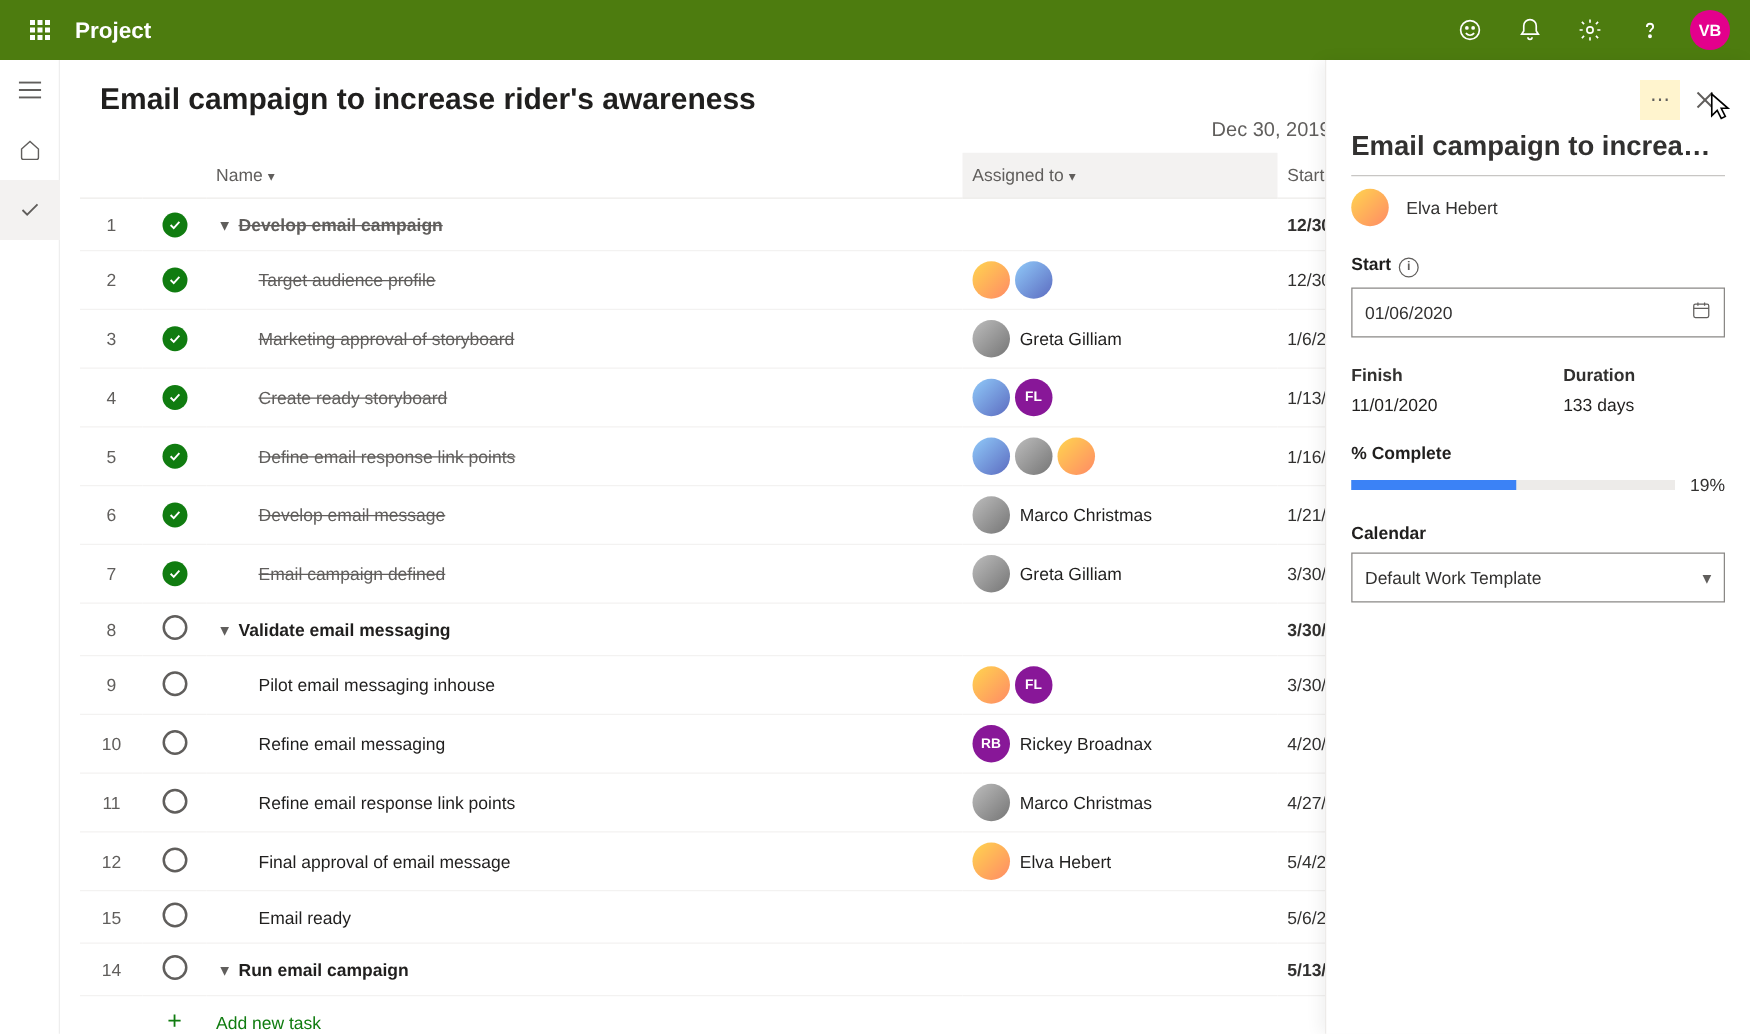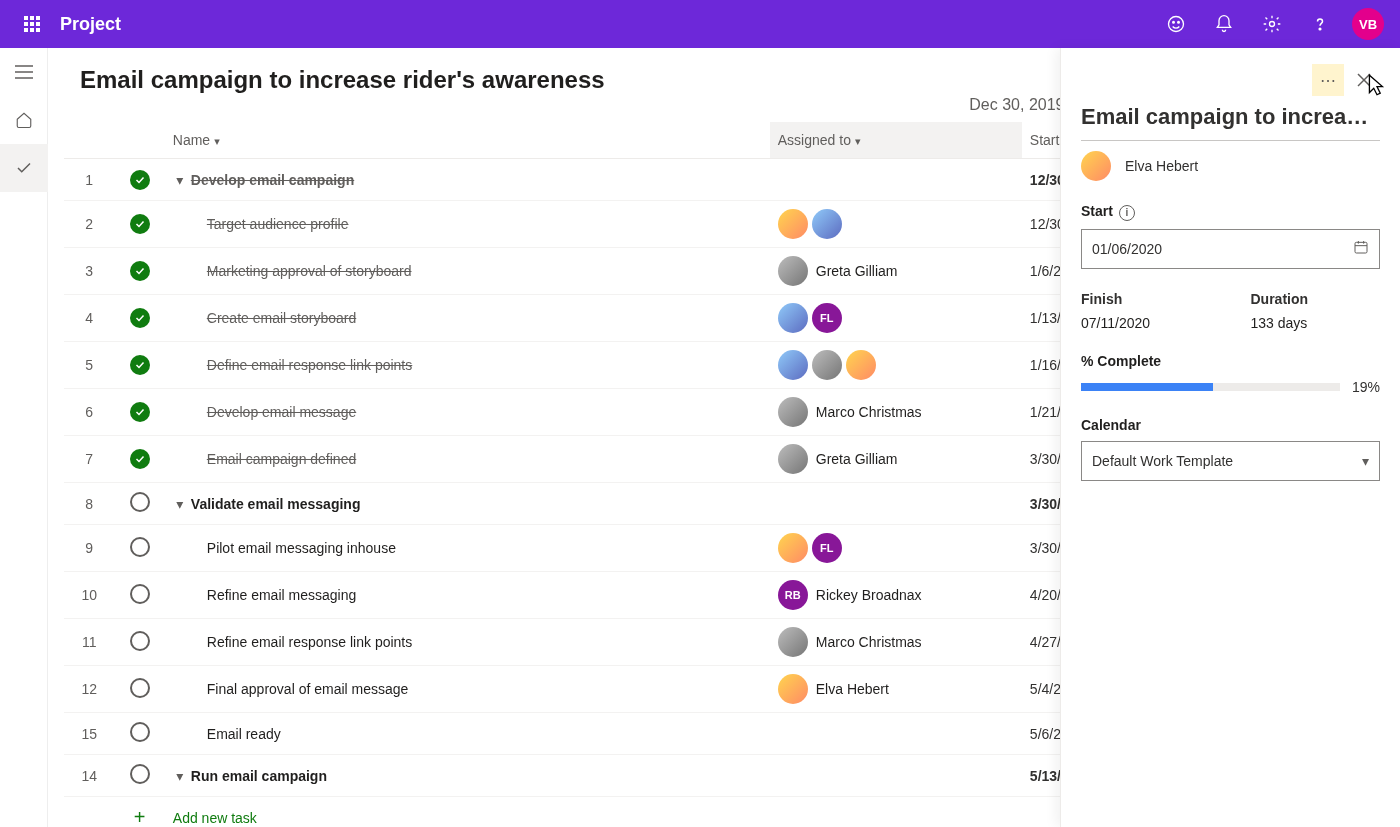--- a/index.html
+++ b/index.html
@@ -1,19 +1,19 @@
 <!DOCTYPE html>
 <html><head>
 <meta charset="utf-8">
 <style>
 * { box-sizing: border-box; margin: 0; padding: 0; font-family: "Segoe UI", Arial, sans-serif; }
 body { width: 1400px; height: 827px; overflow: hidden; background: #fff; color: #323130; }
 
 
-.topbar { height: 48px; background: #6d28d9; display: flex; align-items: center; color: #fff; padding: 0 8px; }
+.topbar { height: 48px; background: #4d7c0f; display: flex; align-items: center; color: #fff; padding: 0 8px; }
 .waffle { width: 48px; height: 48px; display:flex; align-items:center; justify-content:center; cursor:pointer; }
 .waffle svg rect { fill:#fff; }
 .app-name { font-size: 18px; font-weight: 600; margin-left: 4px; }
 .topbar-spacer { flex:1; }
 .topbar .ticon { width:48px; height:48px; display:flex; align-items:center; justify-content:center; cursor:pointer; }
 .avatar-top { width:32px; height:32px; border-radius:50%; background:#e3008c; color:#fff; display:flex; align-items:center; justify-content:center; font-size:13px; font-weight:600; margin:0 8px; }
 
 
 .leftrail { position:absolute; top:48px; left:0; width:48px; height:779px; background:#fff; border-right:1px solid #eee; display:flex; flex-direction:column; align-items:center; }
 .leftrail .ritem { width:48px; height:48px; display:flex; align-items:center; justify-content:center; cursor:pointer; color:#605e5c; }
@@ -215,21 +215,21 @@
             <td class="datecol"><span>1/6/2020</span></td>
             <td class="datecol"><span>1/10/2020</span></td>
           </tr>
           <tr>
             <td class="rownum">4</td>
             <td class="statecol"><span class="check-done">
                 <svg width="12" height="12" viewBox="0 0 24 24" fill="none" stroke-width="3">
                   <polyline points="5,12 10,17 19,7"></polyline>
                 </svg>
               </span></td>
-            <td class="namecol"><span class="indent1"><span class="taskname done">Create email storyboard</span></span></td>
+            <td class="namecol"><span class="indent1"><span class="taskname done">Create ready storyboard</span></span></td>
             <td class="assigncol"><span class="av photo2"></span><span class="av purple">FL</span></td>
             <td class="datecol"><span>1/13/2020</span></td>
             <td class="datecol"><span>1/15/2020</span></td>
           </tr>
           <tr>
             <td class="rownum">5</td>
             <td class="statecol"><span class="check-done">
                 <svg width="12" height="12" viewBox="0 0 24 24" fill="none" stroke-width="3">
                   <polyline points="5,12 10,17 19,7"></polyline>
                 </svg>
@@ -355,21 +355,21 @@
             <rect x="3" y="5" width="18" height="16" rx="2"></rect>
             <line x1="3" y1="10" x2="21" y2="10"></line>
             <line x1="8" y1="3" x2="8" y2="7"></line>
             <line x1="16" y1="3" x2="16" y2="7"></line>
           </svg></span>
     </div>
 
     <div class="two-col">
       <div class="col">
         <div class="col-label">Finish</div>
-        <div class="col-val">07/11/2020</div>
+        <div class="col-val">11/01/2020</div>
       </div>
       <div class="col">
         <div class="col-label">Duration</div>
         <div class="col-val">133 days</div>
       </div>
     </div>
 
     <div class="field-label">% Complete</div>
     <div class="progress-row">
       <div class="progress-bar">

